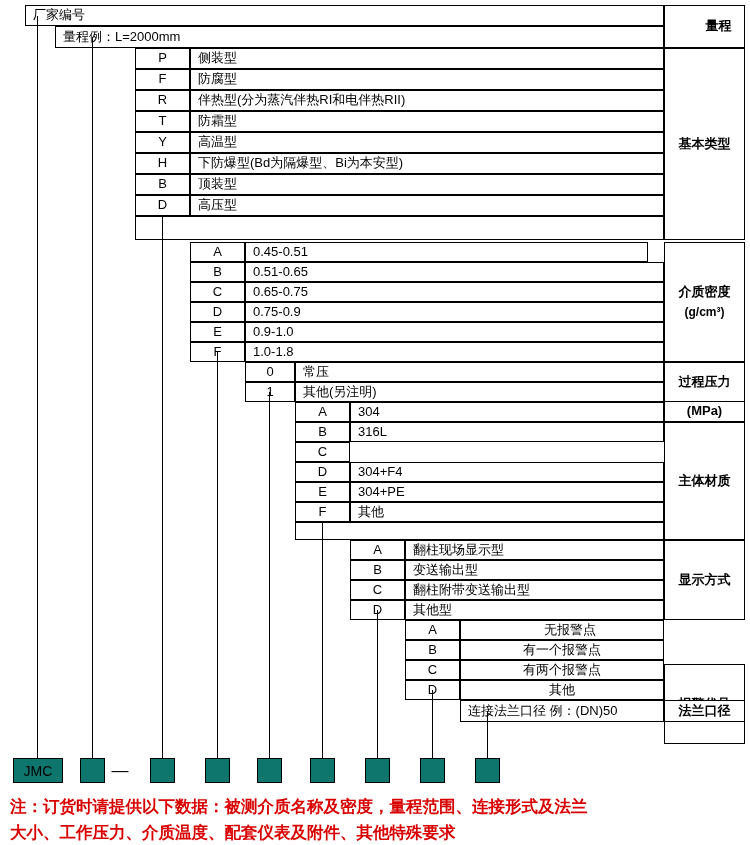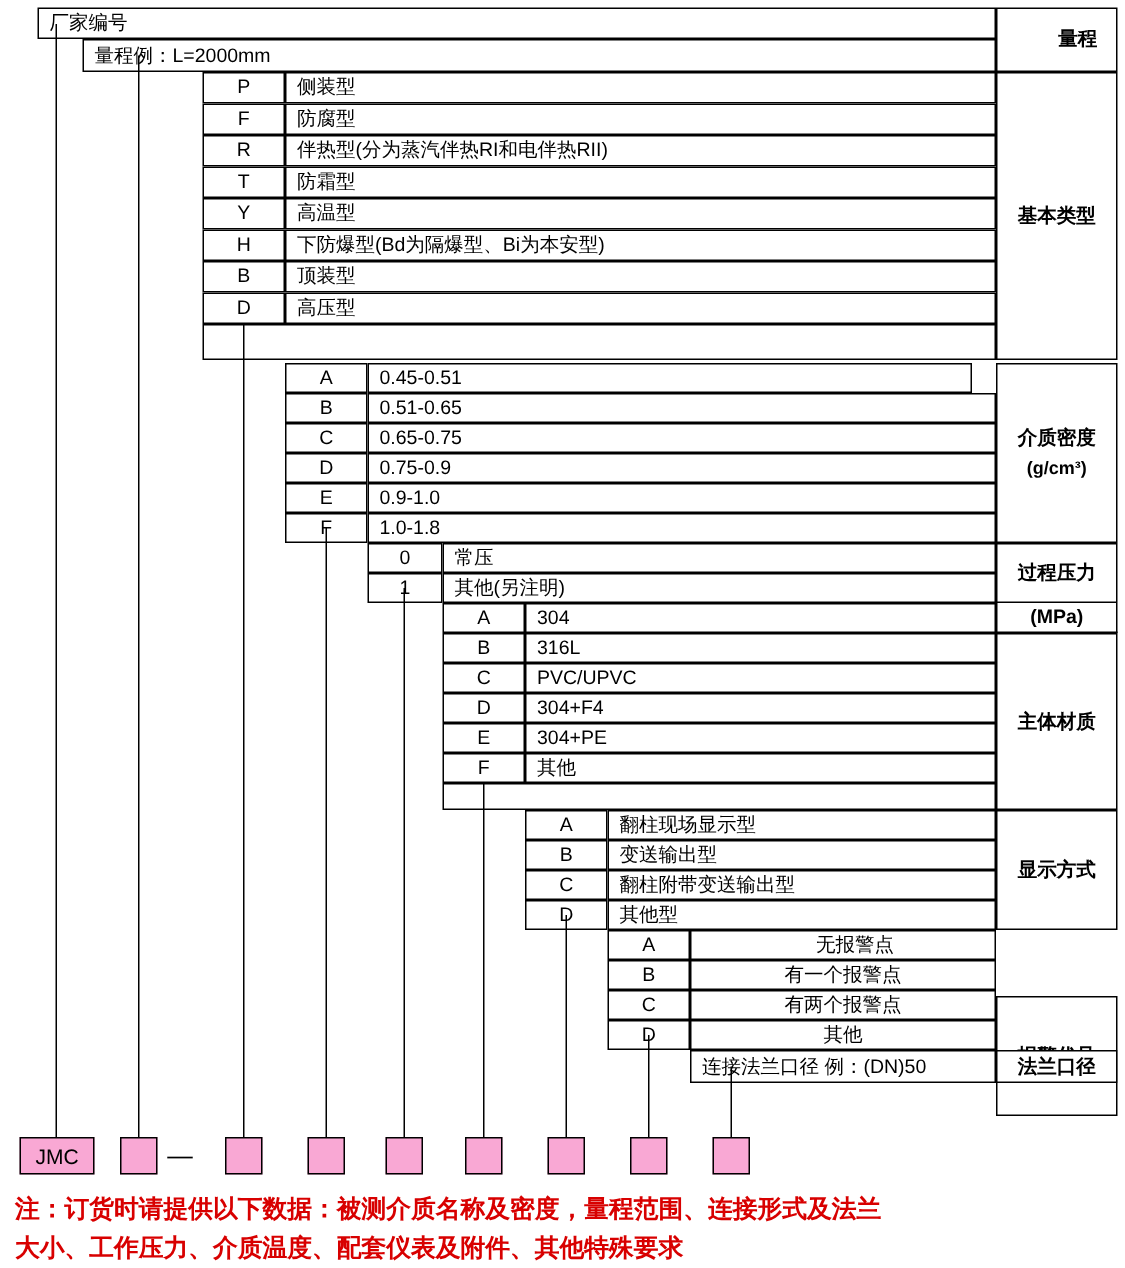--- a/index.html
+++ b/index.html
@@ -50,21 +50,21 @@
   }
   .vline {
     position: absolute;
     width: 1px;
     background: #000000;
   }
   .box {
     position: absolute;
     box-sizing: border-box;
     border: 1px solid #000000;
-    background: #f9a8d4;
+    background: #0f766e;
     display: flex;
     align-items: center;
     justify-content: center;
     font-size: 14px;
   }
   .dash {
     position: absolute;
     font-size: 17px;
     display: flex;
     align-items: center;
@@ -234,23 +234,20 @@
 
   <div class="cell code-cell" style="left:295px; top:422px; width:55px; height:20px;">
       <span>B</span>
     </div>
   <div class="cell desc-cell" style="left:350px; top:422px; width:314px; height:20px;">
       <span>316L</span>
     </div>
 
   <div class="cell code-cell" style="left:295px; top:442px; width:55px; height:20px;">
       <span>C</span>
-    </div>
-  <div class="cell desc-cell" style="left:350px; top:442px; width:314px; height:20px;">
-      <span>PVC/UPVC</span>
     </div>
 
   <div class="cell code-cell" style="left:295px; top:462px; width:55px; height:20px;">
       <span>D</span>
     </div>
   <div class="cell desc-cell" style="left:350px; top:462px; width:314px; height:20px;">
       <span>304+F4</span>
     </div>
 
   <div class="cell code-cell" style="left:295px; top:482px; width:55px; height:20px;">

